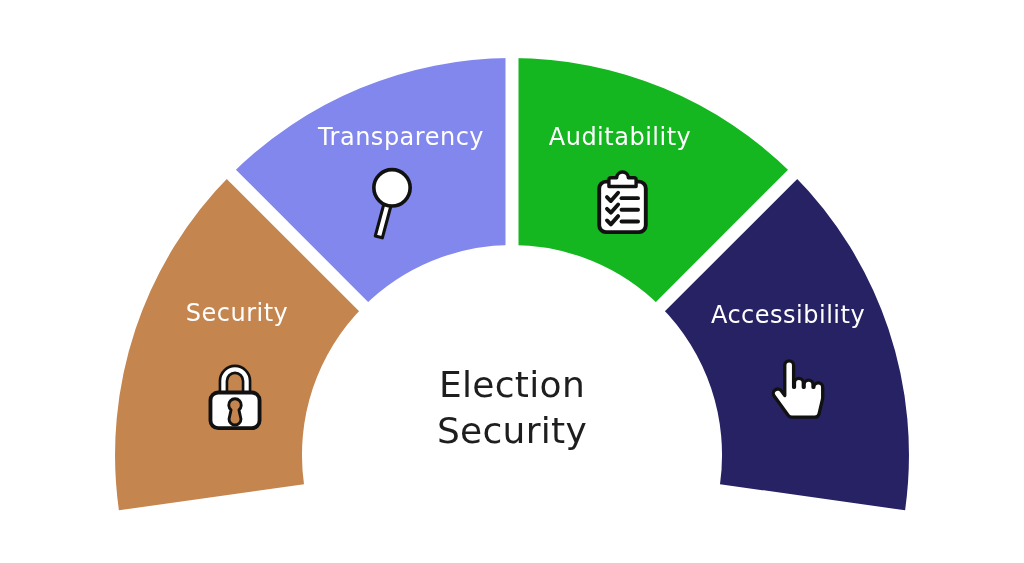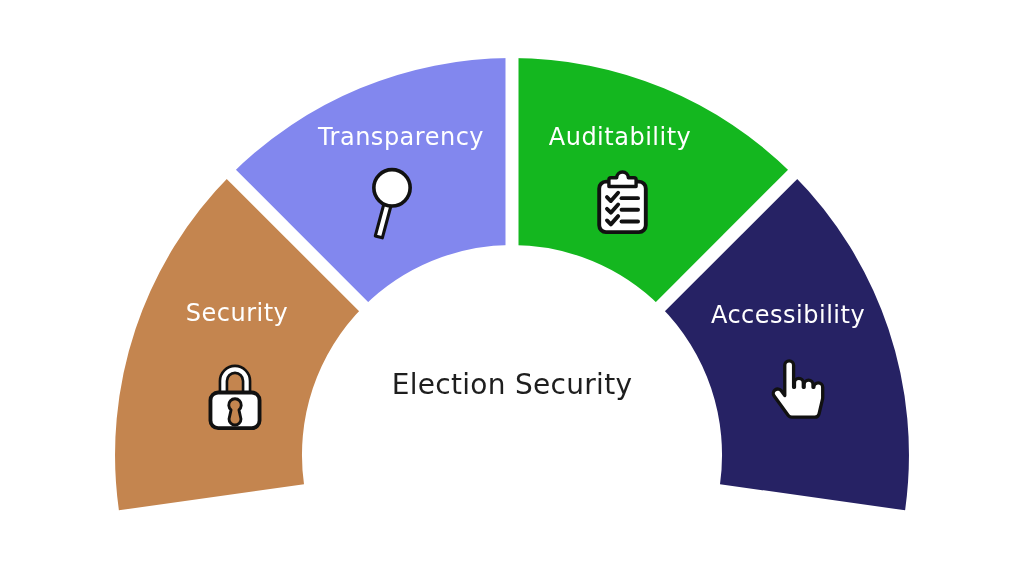--- a/index.html
+++ b/index.html
@@ -18,21 +18,21 @@
     letter-spacing:0.5px;
     fill:#ffffff;
   }
   .center-title{
     position:absolute;
     left:50%;
     top:362px;
     transform:translateX(-50%);
     width:300px;
     text-align:center;
-    font-size:28px;
+    font-size:36px;
     line-height:46px;
     font-weight:500;
     letter-spacing:0.3px;
     color:#1e1e1e;
   }
 </style>
 </head>
 <body>
 
 <div class="stage">

